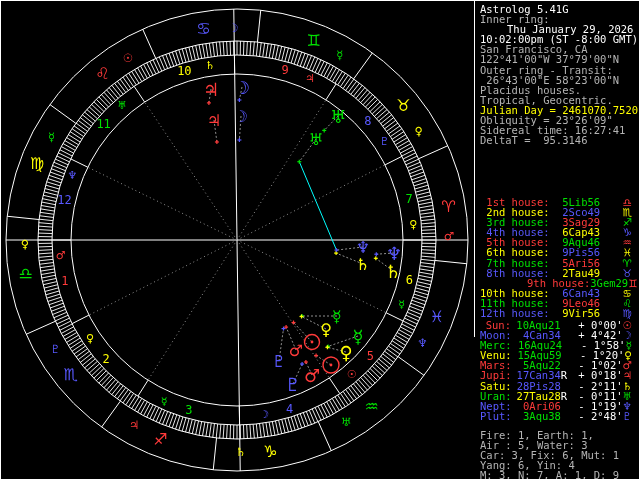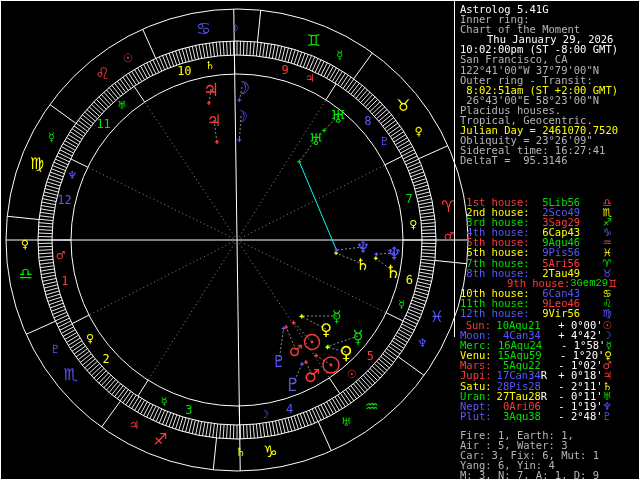--- a/index.html
+++ b/index.html
@@ -1,19 +1,19 @@
 <!DOCTYPE html>
 <html><head>
 <meta charset="utf-8">
 <style>
   html,body{margin:0;padding:0;background:#222;}
   #screen{position:relative;width:640px;height:480px;background:#000;box-sizing:border-box;
           border:1px solid #fff;overflow:hidden;}
   #wheel{position:absolute;left:0;top:0;}
-  #panel{position:absolute;left:453px;top:0;width:166px;height:336px;border-left:1px solid #fff;}
+  #panel{position:absolute;left:473px;top:0;width:166px;height:336px;border-left:1px solid #fff;}
   .blk{position:absolute;left:5px;right:2px;}
   .row{display:flex;height:10.1px;line-height:10.1px;white-space:pre;
        font-family:"DejaVu Sans Mono",monospace;font-size:10.5px;}
   .ord{display:inline-block;width:4ch;text-align:right;}
   .hval{display:inline-block;width:8ch;text-align:right;}
   .pname{display:inline-block;width:5ch;text-align:right;}
   .pval{display:inline-block;width:8ch;text-align:right;}
   .retro{display:inline-block;width:1ch;}
   .pvel{display:inline-block;width:9ch;text-align:right;}
   .zglyph{margin-left:auto;padding-right:7px;font-family:"DejaVu Sans",sans-serif;font-size:10.5px;}
@@ -566,45 +566,43 @@
         <line x1="280.5" y1="327.6" x2="284.5" y2="327.6" stroke="#5858FF" stroke-width="1.2"></line>
         <line x1="282.5" y1="325.6" x2="282.5" y2="329.6" stroke="#5858FF" stroke-width="1.2"></line>
         <text x="292" y="383" fill="#5858FF" font-size="18" text-anchor="middle" dominant-baseline="central" font-family="&quot;DejaVu Sans&quot;,sans-serif">♇</text>
         <text x="278" y="360" fill="#5858FF" font-size="16" text-anchor="middle" dominant-baseline="central" font-family="&quot;DejaVu Sans&quot;,sans-serif">♇</text>
       </g>
     </svg>
   <div id="panel">
     <div class="blk" id="info-block" style="top:3px">
         <div class="row"><span style="color: rgb(255, 255, 255);">Astrolog 5.41G</span></div>
         <div class="row"><span style="color: rgb(180, 180, 180);">Inner ring:</span></div>
-        <div class="row"><span style="color: rgb(180, 180, 180);">Chart of the Moment</span></div>
         <div class="row"><span style="color: rgb(255, 255, 255); margin-left: 27px;">Thu January 29, 2026</span></div>
         <div class="row"><span style="color: rgb(255, 255, 255);">10:02:00pm (ST -8:00 GMT)</span></div>
         <div class="row"><span style="color: rgb(180, 180, 180);">San Francisco, CA</span></div>
         <div class="row"><span style="color: rgb(180, 180, 180);">122°41'00"W 37°79'00"N</span></div>
         <div class="row"><span style="color: rgb(180, 180, 180);">Outer ring - Transit:</span></div>
-        <div class="row"><span style="color: rgb(255, 255, 0);"> 8:02:51am (ST +2:00 GMT)</span></div>
         <div class="row"><span style="color: rgb(180, 180, 180);"> 26°43'00"E 58°23'00"N</span></div>
         <div class="row"><span style="color: rgb(180, 180, 180);">Placidus houses.</span></div>
         <div class="row"><span style="color: rgb(180, 180, 180);">Tropical, Geocentric.</span></div>
         <div class="row"><span style="color: rgb(255, 255, 0);">Julian Day = 2461070.7520</span></div>
         <div class="row"><span style="color: rgb(180, 180, 180);">Obliquity = 23°26'09"</span></div>
         <div class="row"><span style="color: rgb(180, 180, 180);">Sidereal time: 16:27:41</span></div>
         <div class="row"><span style="color: rgb(180, 180, 180);">DeltaT =  95.3146</span></div>
       </div>
     <div class="blk" id="house-block" style="top:196px">
         <div class="row"><span class="ord" style="color: rgb(255, 58, 58);">1st</span><span style="color: rgb(255, 58, 58);"> house:</span><span class="hval" style="color: rgb(0, 225, 0);">5Lib56</span><span class="zglyph" style="color: rgb(255, 58, 58);">♎</span></div>
         <div class="row"><span class="ord" style="color: rgb(255, 255, 0);">2nd</span><span style="color: rgb(255, 255, 0);"> house:</span><span class="hval" style="color: rgb(88, 88, 255);">2Sco49</span><span class="zglyph" style="color: rgb(255, 255, 0);">♏</span></div>
         <div class="row"><span class="ord" style="color: rgb(0, 225, 0);">3rd</span><span style="color: rgb(0, 225, 0);"> house:</span><span class="hval" style="color: rgb(255, 58, 58);">3Sag29</span><span class="zglyph" style="color: rgb(0, 225, 0);">♐</span></div>
         <div class="row"><span class="ord" style="color: rgb(88, 88, 255);">4th</span><span style="color: rgb(88, 88, 255);"> house:</span><span class="hval" style="color: rgb(255, 255, 0);">6Cap43</span><span class="zglyph" style="color: rgb(88, 88, 255);">♑</span></div>
         <div class="row"><span class="ord" style="color: rgb(255, 58, 58);">5th</span><span style="color: rgb(255, 58, 58);"> house:</span><span class="hval" style="color: rgb(0, 225, 0);">9Aqu46</span><span class="zglyph" style="color: rgb(255, 58, 58);">♒</span></div>
         <div class="row"><span class="ord" style="color: rgb(255, 255, 0);">6th</span><span style="color: rgb(255, 255, 0);"> house:</span><span class="hval" style="color: rgb(88, 88, 255);">9Pis56</span><span class="zglyph" style="color: rgb(255, 255, 0);">♓</span></div>
         <div class="row"><span class="ord" style="color: rgb(0, 225, 0);">7th</span><span style="color: rgb(0, 225, 0);"> house:</span><span class="hval" style="color: rgb(255, 58, 58);">5Ari56</span><span class="zglyph" style="color: rgb(0, 225, 0);">♈</span></div>
         <div class="row"><span class="ord" style="color: rgb(88, 88, 255);">8th</span><span style="color: rgb(88, 88, 255);"> house:</span><span class="hval" style="color: rgb(255, 255, 0);">2Tau49</span><span class="zglyph" style="color: rgb(88, 88, 255);">♉</span></div>
-        <div class="row"><span class="ord" style="color: rgb(255, 58, 58); margin-left: 47px;">9th</span><span style="color: rgb(255, 58, 58);"> house:</span><span class="hval" style="color: rgb(0, 225, 0); font-family: Liberation Mono, monospace;">3Gem29</span><span class="zglyph" style="color: rgb(255, 58, 58);">♊</span></div>
+        <div class="row"><span class="ord" style="color: rgb(255, 58, 58); margin-left: 47px;">9th</span><span style="color: rgb(255, 58, 58);"> house:</span><span class="hval" style="color: rgb(0, 225, 0);">3Gem29</span><span class="zglyph" style="color: rgb(255, 58, 58);">♊</span></div>
         <div class="row"><span class="ord" style="color: rgb(255, 255, 0);">10th</span><span style="color: rgb(255, 255, 0);"> house:</span><span class="hval" style="color: rgb(88, 88, 255);">6Can43</span><span class="zglyph" style="color: rgb(255, 255, 0);">♋</span></div>
         <div class="row"><span class="ord" style="color: rgb(0, 225, 0);">11th</span><span style="color: rgb(0, 225, 0);"> house:</span><span class="hval" style="color: rgb(255, 58, 58);">9Leo46</span><span class="zglyph" style="color: rgb(0, 225, 0);">♌</span></div>
         <div class="row"><span class="ord" style="color: rgb(88, 88, 255);">12th</span><span style="color: rgb(88, 88, 255);"> house:</span><span class="hval" style="color: rgb(255, 255, 0);">9Vir56</span><span class="zglyph" style="color: rgb(88, 88, 255);">♍</span></div>
       </div>
     <div class="blk" id="planet-block" style="top:319px">
         <div class="row"><span class="pname" style="color: rgb(255, 58, 58);">Sun:</span><span class="pval" style="color: rgb(0, 225, 0);">10Aqu21</span><span class="retro" style="color: rgb(255, 255, 255);"></span><span class="pvel" style="color: rgb(255, 255, 255);">+ 0°00'</span><span class="zglyph" style="color: rgb(255, 58, 58);">☉</span></div>
         <div class="row"><span class="pname" style="color: rgb(88, 88, 255);">Moon:</span><span class="pval" style="color: rgb(88, 88, 255);">4Can34</span><span class="retro" style="color: rgb(255, 255, 255);"></span><span class="pvel" style="color: rgb(255, 255, 255);">+ 4°42'</span><span class="zglyph" style="color: rgb(88, 88, 255);">☽</span></div>
         <div class="row"><span class="pname" style="color: rgb(0, 225, 0);">Merc:</span><span class="pval" style="color: rgb(0, 225, 0);">16Aqu24</span><span class="retro" style="color: rgb(255, 255, 255);"></span><span class="pvel" style="color: rgb(255, 255, 255);">- 1°58'</span><span class="zglyph" style="color: rgb(0, 225, 0);">☿</span></div>
         <div class="row"><span class="pname" style="color: rgb(255, 255, 0);">Venu:</span><span class="pval" style="color: rgb(0, 225, 0);">15Aqu59</span><span class="retro" style="color: rgb(255, 255, 255);"></span><span class="pvel" style="color: rgb(255, 255, 255);">- 1°20'</span><span class="zglyph" style="color: rgb(255, 255, 0);">♀</span></div>
         <div class="row"><span class="pname" style="color: rgb(255, 58, 58);">Mars:</span><span class="pval" style="color: rgb(0, 225, 0);">5Aqu22</span><span class="retro" style="color: rgb(255, 255, 255);"></span><span class="pvel" style="color: rgb(255, 255, 255);">- 1°02'</span><span class="zglyph" style="color: rgb(255, 58, 58);">♂</span></div>

